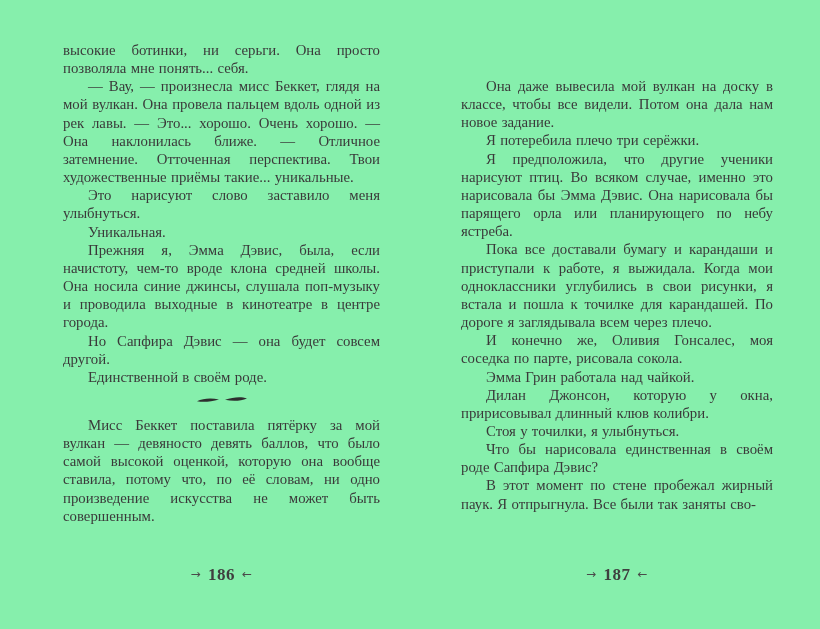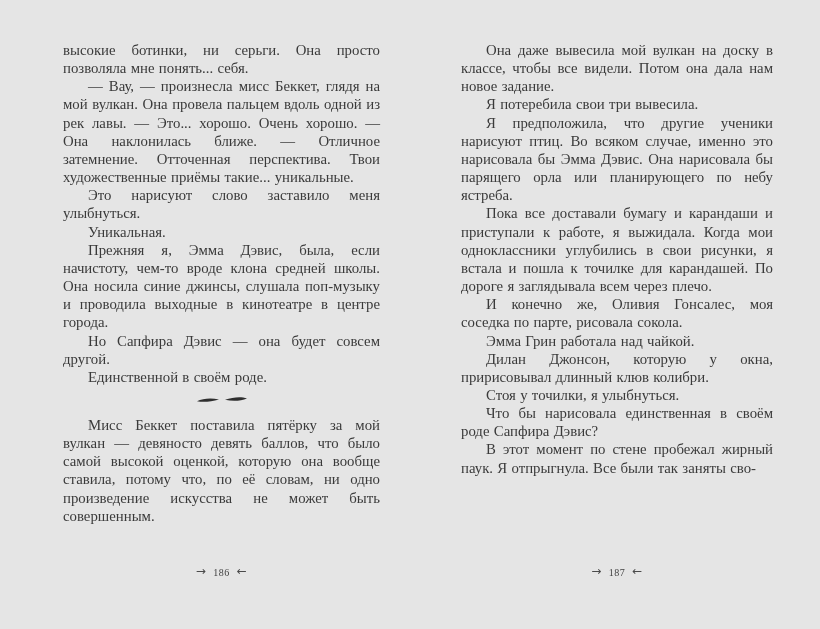--- a/index.html
+++ b/index.html
@@ -11,28 +11,28 @@
     height: 629px;
     background: #ffffff;
     position: relative;
     overflow: hidden;
     font-family: "Liberation Serif", "DejaVu Serif", serif;
     color: #3a3a3a;
   }
   .spread {
     position: absolute;
     inset: 0;
-    background: #e5e5e5;
+    background: #86efac;
   }
   .page-body {
     position: absolute;
     top: 41px;
   }
   .page-body.left  { left: 63px;  width: 317px; }
-  .page-body.right { left: 461px; width: 312px; }
+  .page-body.right { left: 461px; width: 312px; margin-top: 36px; }
 
   .page-body p {
     margin: 0;
     font-size: 14.8px;
     line-height: 18.15px;
     text-align: justify;
     text-indent: 25px;
     word-spacing: 0.6px;
     hyphens: auto;
     -webkit-hyphens: auto;
@@ -61,21 +61,21 @@
   }
   .folio.left  { left: 63px;  width: 317px; }
   .folio.right { left: 461px; width: 312px; }
   .folio-arrow {
     font-size: 12px;
     color: #4a4a4a;
     position: relative;
     top: -1px;
     font-family: "DejaVu Sans", sans-serif;
   }
-  .folio-num { font-size: 10px; }
+  .folio-num { font-size: 17px; font-weight: bold; }
 </style>
 </head>
 <body>
 
 <div class="spread">
 
   <div class="page-body left">
       <p lang="ru" class="no-indent">высокие ботинки, ни серьги. Она просто позволяла мне понять... себя.</p>
       <p lang="ru">— Вау, — произнесла мисс Беккет, глядя на мой вулкан. Она провела пальцем вдоль одной из рек лавы. — Это... хорошо. Очень хорошо. — Она наклонилась ближе. — Отличное затемнение. Отточенная перспектива. Твои художественные приёмы такие... уникальные.</p>
       <p lang="ru">Это нарисуют слово заставило меня улыбнуться.</p>
@@ -89,21 +89,21 @@
         <path d="M1 7.2 C7 4.2, 15 3.6, 23 5.4 C15 7.8, 7 8.4, 1 7.2 Z" fill="#2e2e2e"></path>
         <path d="M51 4.4 C45 2.2, 37 3.0, 29 5.8 C37 7.6, 45 7.0, 51 4.4 Z" fill="#2e2e2e"></path>
       </svg>
     </span>
   </div>
 <p lang="ru">Мисс Беккет поставила пятёрку за мой вулкан — девяносто девять баллов, что было самой высокой оценкой, которую она вообще ставила, потому что, по её словам, ни одно произведение искусства не может быть совершенным.</p>
     </div>
 
   <div class="page-body right">
       <p lang="ru">Она даже вывесила мой вулкан на доску в классе, чтобы все видели. Потом она дала нам новое задание.</p>
-      <p lang="ru">Я потеребила свои три вывесила.</p>
+      <p lang="ru">Я потеребила плечо три серёжки.</p>
       <p lang="ru">Я предположила, что другие ученики нарисуют птиц. Во всяком случае, именно это нарисовала бы Эмма Дэвис. Она нарисовала бы парящего орла или планирующего по небу ястреба.</p>
       <p lang="ru">Пока все доставали бумагу и карандаши и приступали к работе, я выжидала. Когда мои одноклассники углубились в свои рисунки, я встала и пошла к точилке для карандашей. По дороге я заглядывала всем через плечо.</p>
       <p lang="ru">И конечно же, Оливия Гонсалес, моя соседка по парте, рисовала сокола.</p>
       <p lang="ru">Эмма Грин работала над чайкой.</p>
       <p lang="ru">Дилан Джонсон, которую у окна, пририсовывал длинный клюв колибри.</p>
       <p lang="ru">Стоя у точилки, я улыбнуться.</p>
       <p lang="ru">Что бы нарисовала единственная в своём роде Сапфира Дэвис?</p>
       <p lang="ru">В этот момент по стене пробежал жирный паук. Я отпрыгнула. Все были так заняты сво-</p>
     </div>
 

